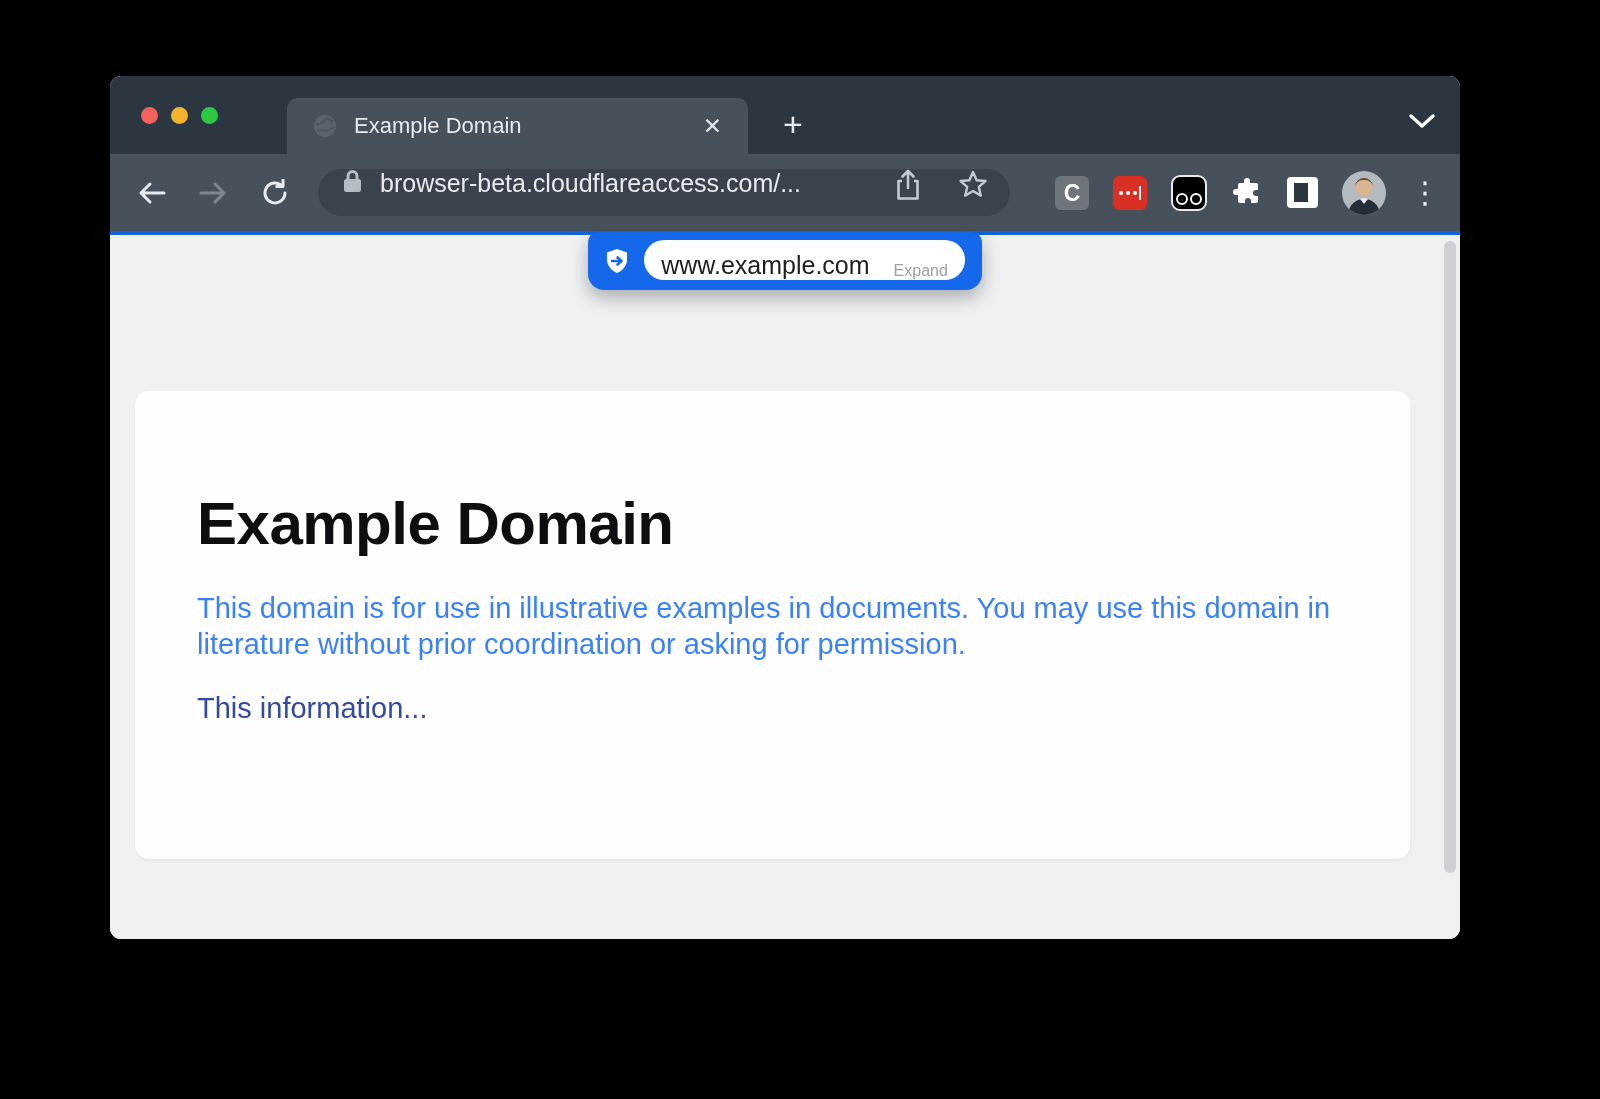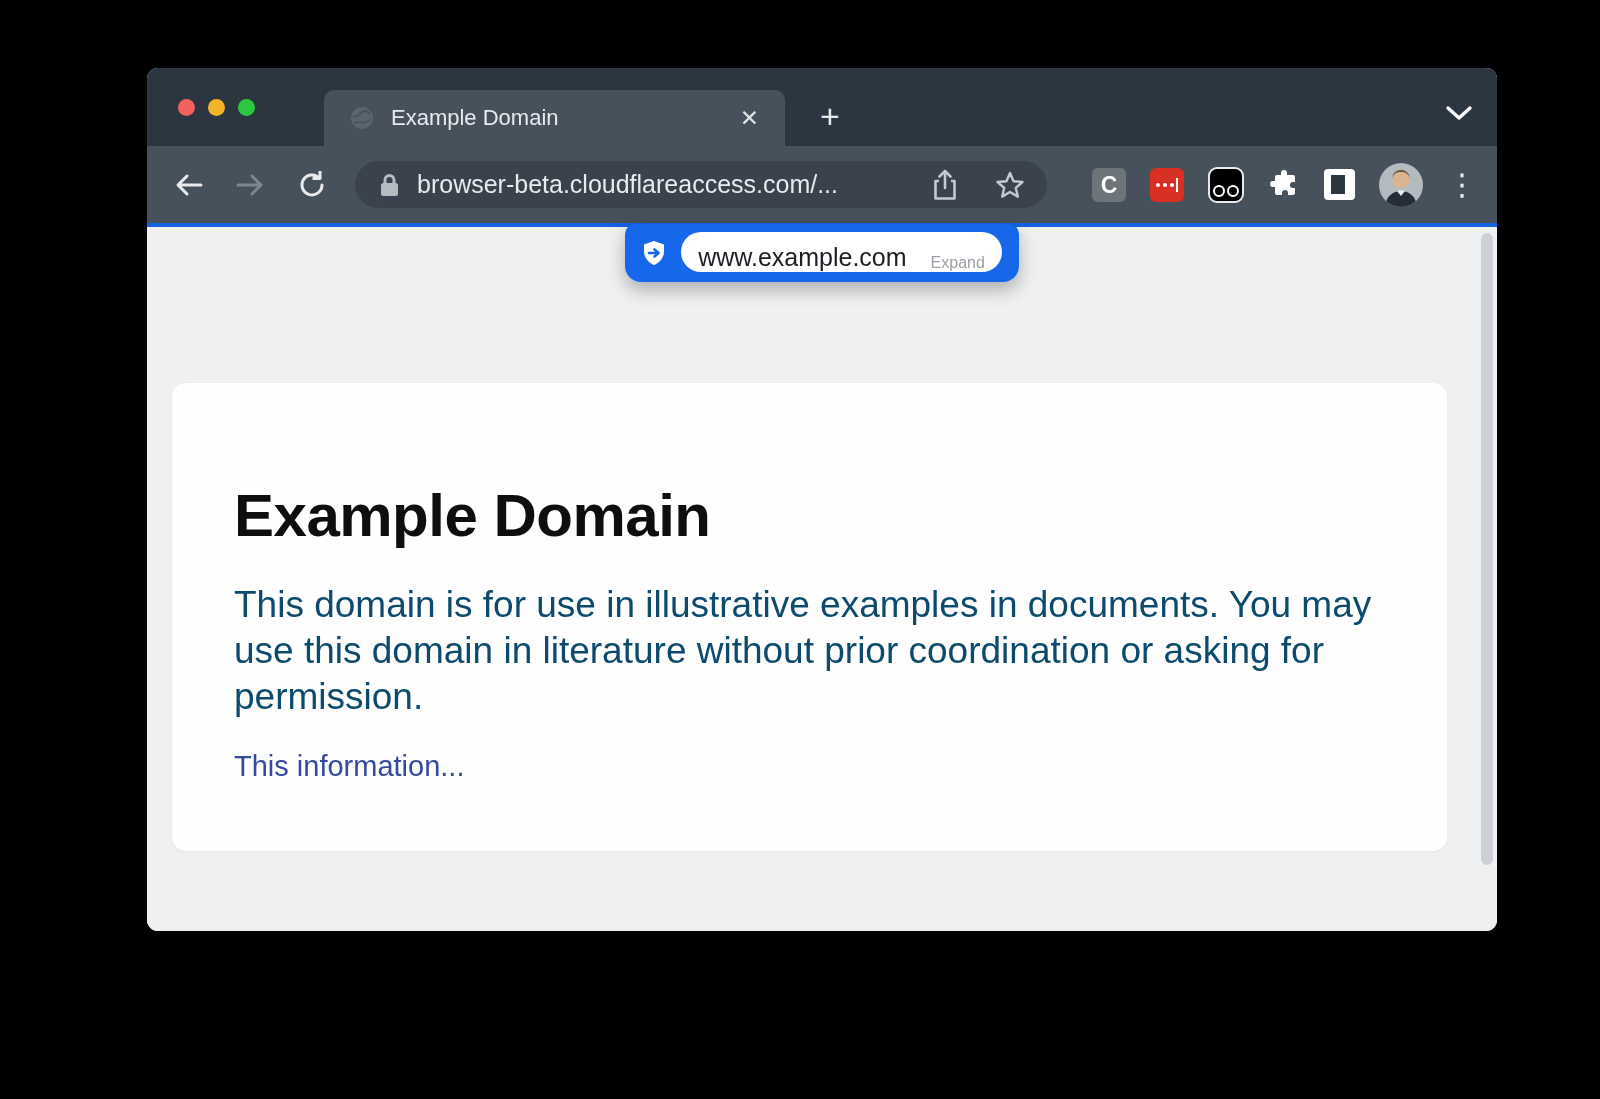--- a/index.html
+++ b/index.html
@@ -1,20 +1,20 @@
 <!DOCTYPE html>
 <html><head>
 <meta charset="utf-8">
 <style>
   * { margin:0; padding:0; box-sizing:border-box; }
   html,body { width:1600px; height:1099px; background:#000; font-family:"Liberation Sans", sans-serif; overflow:hidden; }
 
-  .window { position:absolute; left:110px; top:68px; width:1350px; height:863px;
+  .window { position:absolute; left:110px; top:76px; width:1350px; height:863px;
             border-radius:11px; overflow:hidden; background:#eef0f2;
-            box-shadow:0 24px 70px rgba(0,0,0,.65);margin-left:37px; }
+            box-shadow:0 24px 70px rgba(0,0,0,.65); }
 
   
   .tabstrip { position:relative; height:78px; background:#2c3640; }
   .lights { position:absolute; left:31px; top:31px; display:flex; gap:13px; }
   .light { width:17px; height:17px; border-radius:50%; }
   .light.red    { background:#f4605a; }
   .light.yellow { background:#f3b32b; }
   .light.green  { background:#2bc840; }
 
   .tab { position:absolute; left:177px; top:22px; width:461px; height:56px;
@@ -31,21 +31,21 @@
 
   
   .toolbar { position:relative; height:77px; background:#47515c; }
   .nav-btn { position:absolute; top:22px; width:34px; height:34px; cursor:pointer; }
   .nav-back    { left:25px; }
   .nav-forward { left:86px; }
   .nav-reload  { left:148px; }
 
   .urlbar { position:absolute; left:208px; top:15px; width:692px; height:47px;
             background:#3a434d; border-radius:24px;
-            display:flex; align-items:center; padding:0 20px 0 24px; cursor:text; }
+            display:flex; align-items:flex-start; padding:0 20px 0 24px; cursor:text; }
   .lock-icon { width:21px; height:24px; margin-right:17px; flex:none; }
   .url-text { color:#e8eaed; font-size:25px; flex:1; white-space:nowrap; overflow:hidden; }
   .share-btn { width:28px; height:32px; margin-right:36px; flex:none; cursor:pointer; }
   .star-btn  { width:30px; height:30px; margin-right:2px; flex:none; cursor:pointer; }
 
   .ext-row { position:absolute; right:34px; top:0; height:77px; display:flex; align-items:center; gap:24px; }
   .ext-c { width:34px; height:34px; background:#6d747a; border-radius:6px; color:#fff;
            font-size:23px; font-weight:bold; text-align:center; line-height:34px; cursor:pointer; }
   .ext-red { position:relative; width:34px; height:34px; background:#d93025; border-radius:6px; cursor:pointer; }
   .ext-red .dots { position:absolute; left:6px; top:15px; display:flex; gap:3px; }
@@ -73,21 +73,21 @@
   .iso-shield { position:absolute; left:15px; top:15px; width:28px; height:28px; }
   .iso-white { position:absolute; left:56px; right:17px; top:8px; bottom:10px; background:#fff;
                border-radius:22px; display:flex; align-items:flex-end; justify-content:center; }
   .iso-domain { color:#1b1f23; font-size:25px; margin-right:24px; }
   .iso-expand { color:#9aa0a6; font-size:16px; cursor:pointer; }
 
   .card { position:absolute; left:25px; top:156px; width:1275px; height:468px;
           background:#fefefe; border-radius:14px; box-shadow:0 1px 3px rgba(0,0,0,.05); }
   .card-inner { position:absolute; left:62px; top:98px; right:60px; }
   .page-heading { font-size:60px; font-weight:bold; color:#0d0e10; letter-spacing:-.5px; }
-  .page-paragraph { margin-top:32px; font-size:37px; line-height:46px; color:#0c4a6e; max-width:1175px; }
+  .page-paragraph { margin-top:32px; font-size:29px; line-height:36px; color:#3b82f6; max-width:1175px; }
   .page-link { display:inline-block; margin-top:30px; font-size:29px; color:#35499f; text-decoration:none; cursor:pointer; }
 
   .scrollbar-thumb { position:absolute; right:4px; top:6px; width:12px; height:632px;
                      background:#cdd1d5; border-radius:7px; cursor:pointer; }
 
   svg { display:block; width:100%; height:100%; }
 </style>
 </head>
 <body>
 

